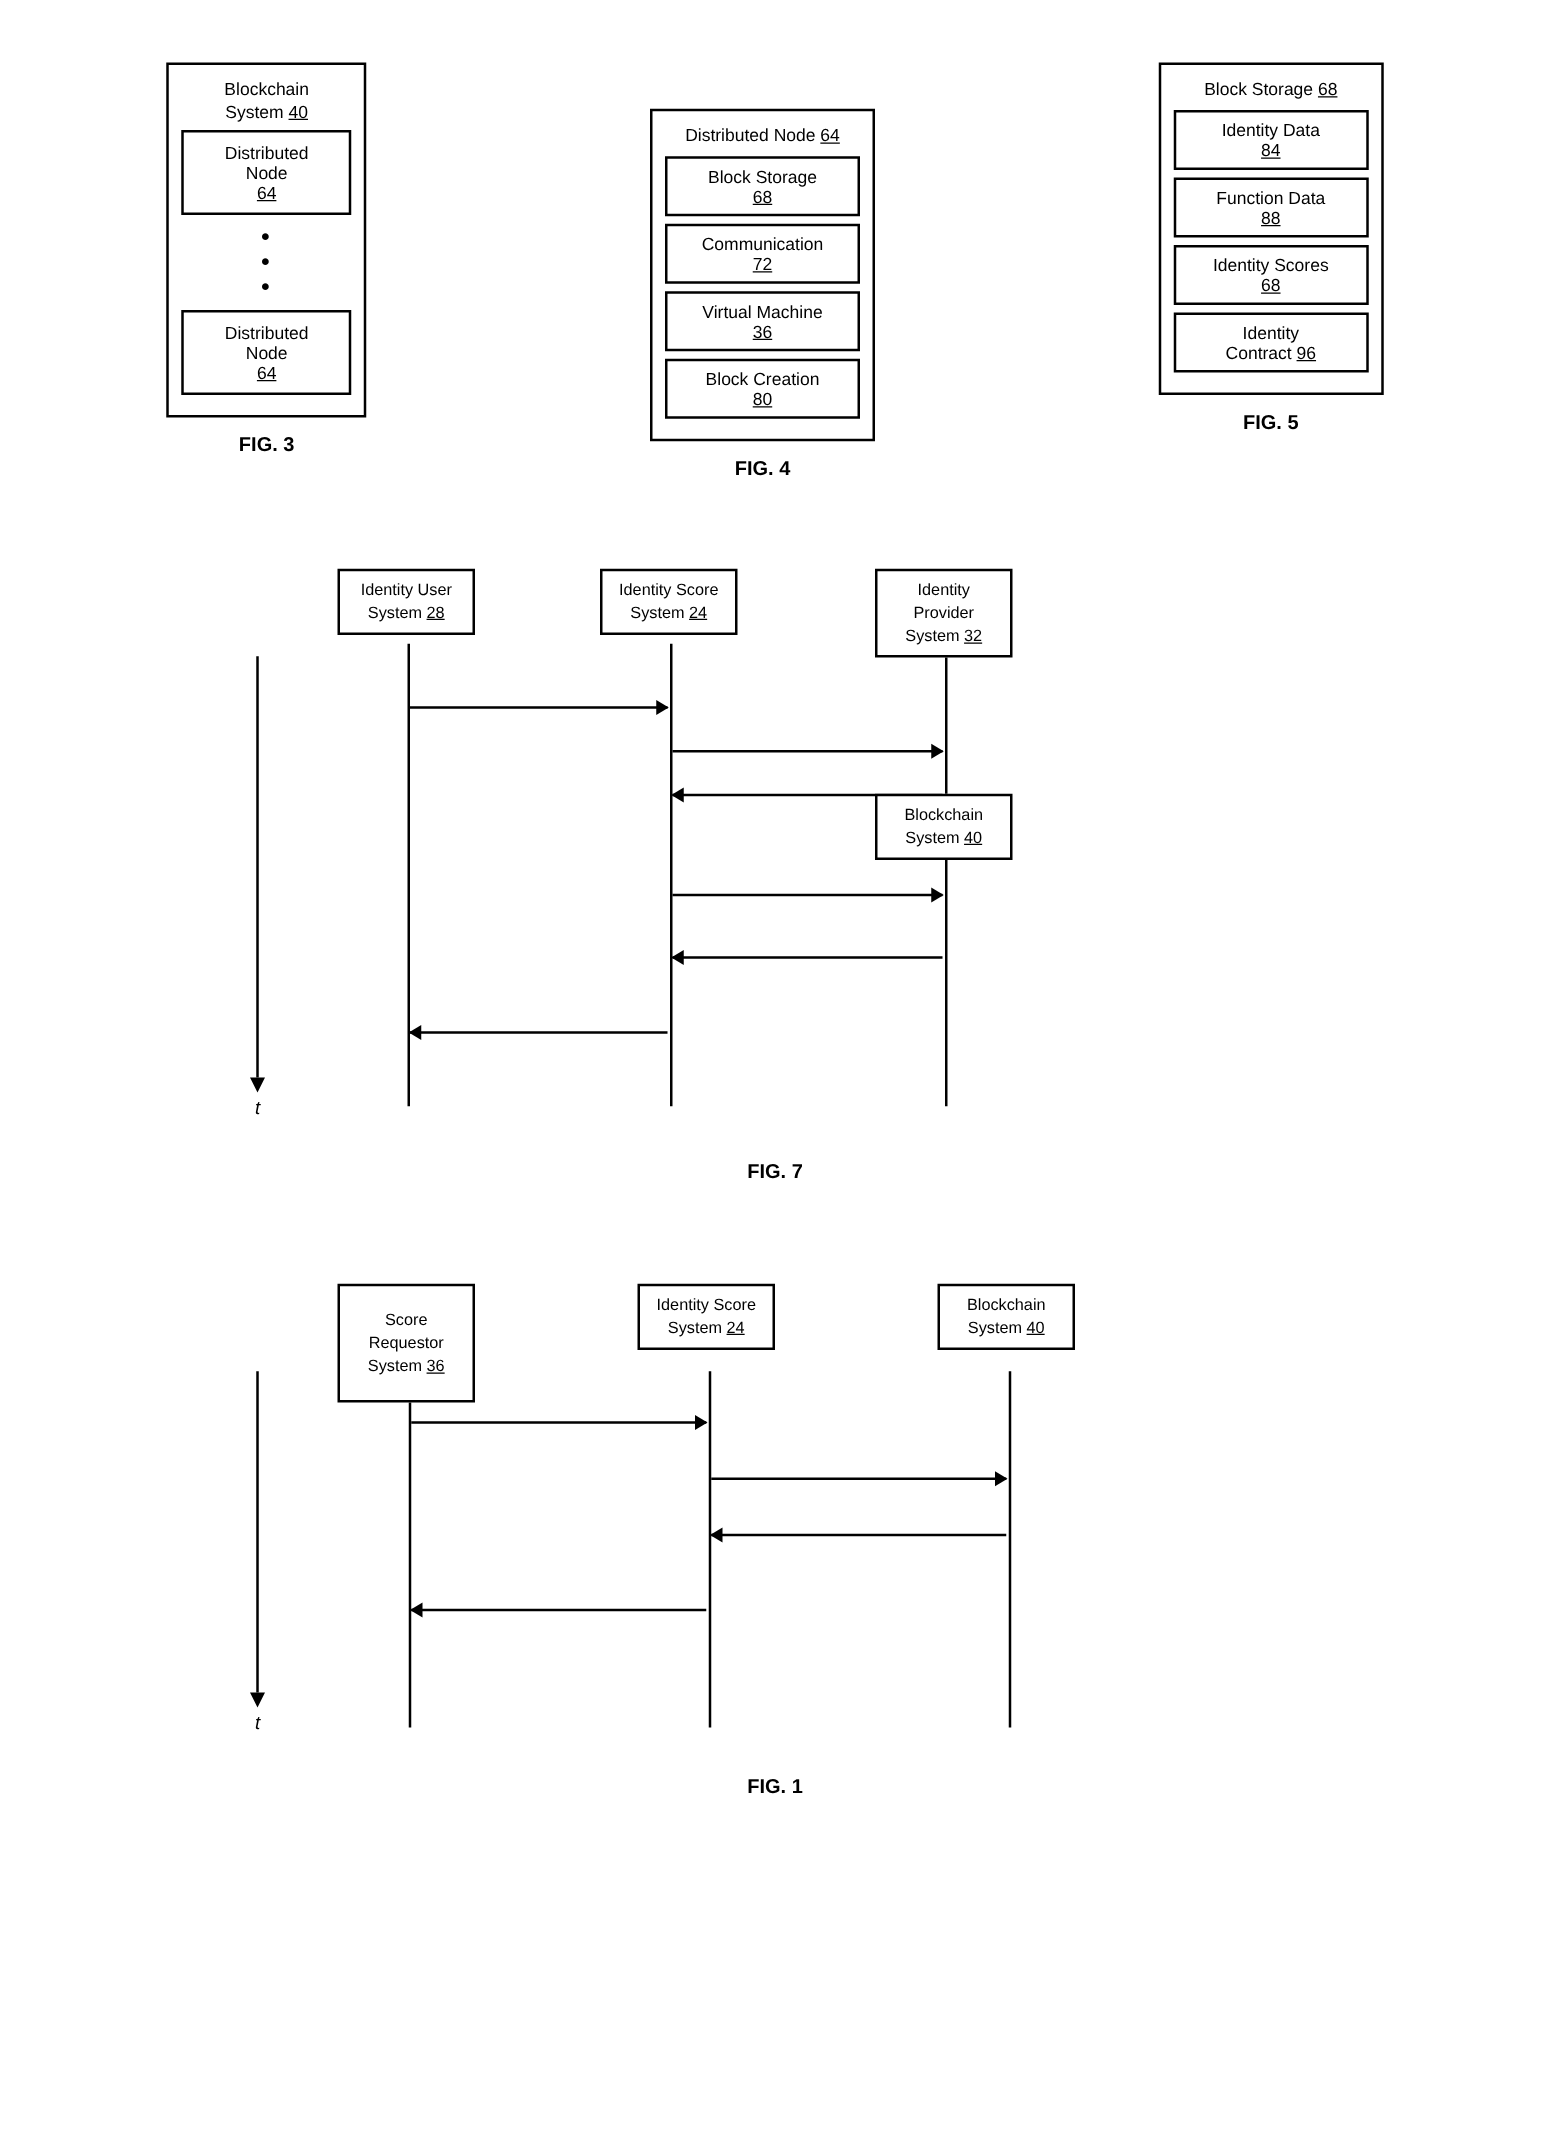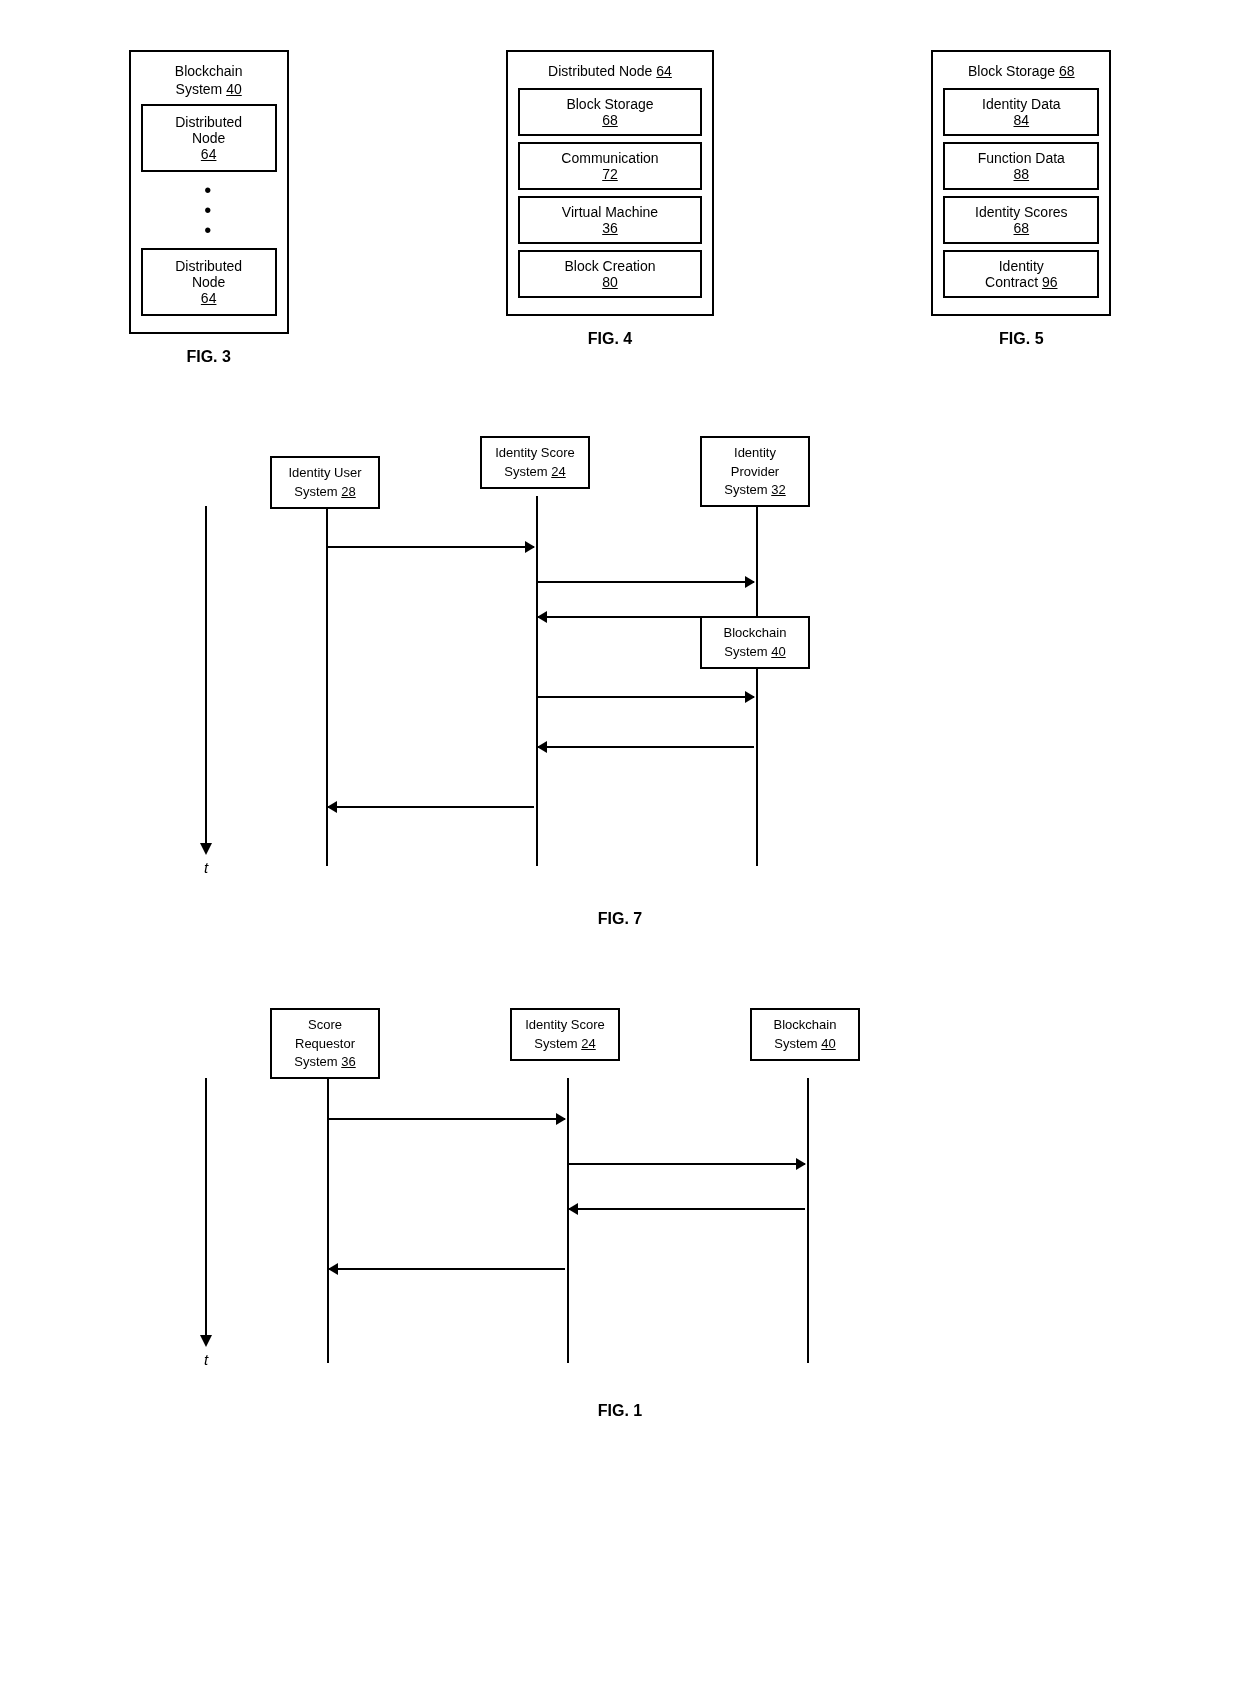--- a/index.html
+++ b/index.html
@@ -78,21 +78,22 @@
     .dots {
       text-align: center;
       font-size: 20px;
       letter-spacing: 2px;
       margin: 8px 0;
       line-height: 1.0;
     }
 
     
     .fig4-outer {
-      width: 208px;
+      width: 180px;
+      margin-top: 37px;
     }
 
     
     .fig5-outer {
       width: 180px;
     }
 
     
     .sequence-section {
       margin-top: 50px;
@@ -170,21 +171,21 @@
 
   <div class="sequence-section">
     <div style="position:relative; width:900px; height:480px;">
 
       <div style="position:absolute; left:30px; top:90px; display:flex; flex-direction:column; align-items:center; height:370px;">
         <div style="width:2px; flex:1; background:#000;"></div>
         <div style="width:0;height:0;border-left:6px solid transparent;border-right:6px solid transparent;border-top:12px solid #000;"></div>
         <div style="font-style:italic;font-size:15px;margin-top:4px;">t</div>
       </div>
 
-      <div style="position:absolute; left:100px; top:20px; border:2px solid #000; padding:6px 10px; text-align:center; font-size:13px; line-height:1.4; background:#fff; z-index:3; min-width:110px;margin-top:20px;">
+      <div style="position:absolute; left:100px; top:20px; border:2px solid #000; padding:6px 10px; text-align:center; font-size:13px; line-height:1.4; background:#fff; z-index:3; min-width:110px;">
         Identity User<br>System <span class="underline">28</span>
       </div>
 
       <div style="position:absolute; left:310px; top:20px; border:2px solid #000; padding:6px 10px; text-align:center; font-size:13px; line-height:1.4; background:#fff; z-index:3; min-width:110px;">
         Identity Score<br>System <span class="underline">24</span>
       </div>
 
       <div style="position:absolute; left:530px; top:20px; border:2px solid #000; padding:6px 10px; text-align:center; font-size:13px; line-height:1.4; background:#fff; z-index:3; min-width:110px;">
         Identity<br>Provider<br>System <span class="underline">32</span>
       </div>
@@ -229,21 +230,21 @@
 
   <div class="sequence-section" style="margin-top:60px;">
     <div style="position:relative; width:900px; height:400px;">
 
       <div style="position:absolute; left:30px; top:90px; display:flex; flex-direction:column; align-items:center; height:290px;">
         <div style="width:2px; flex:1; background:#000;"></div>
         <div style="width:0;height:0;border-left:6px solid transparent;border-right:6px solid transparent;border-top:12px solid #000;"></div>
         <div style="font-style:italic;font-size:15px;margin-top:4px;">t</div>
       </div>
 
-      <div style="position:absolute; left:100px; top:20px; border:2px solid #000; padding:6px 10px; text-align:center; font-size:13px; line-height:1.4; background:#fff; z-index:3; min-width:110px;">
+      <div style="position:absolute; left:100px; top:20px; border:2px solid #000; padding:18px 10px; text-align:center; font-size:13px; line-height:1.4; background:#fff; z-index:3; min-width:110px;">
         Score<br>Requestor<br>System <span class="underline">36</span>
       </div>
 
       <div style="position:absolute; left:340px; top:20px; border:2px solid #000; padding:6px 10px; text-align:center; font-size:13px; line-height:1.4; background:#fff; z-index:3; min-width:110px;">
         Identity Score<br>System <span class="underline">24</span>
       </div>
 
       <div style="position:absolute; left:580px; top:20px; border:2px solid #000; padding:6px 10px; text-align:center; font-size:13px; line-height:1.4; background:#fff; z-index:3; min-width:110px;">
         Blockchain<br>System <span class="underline">40</span>
       </div>

